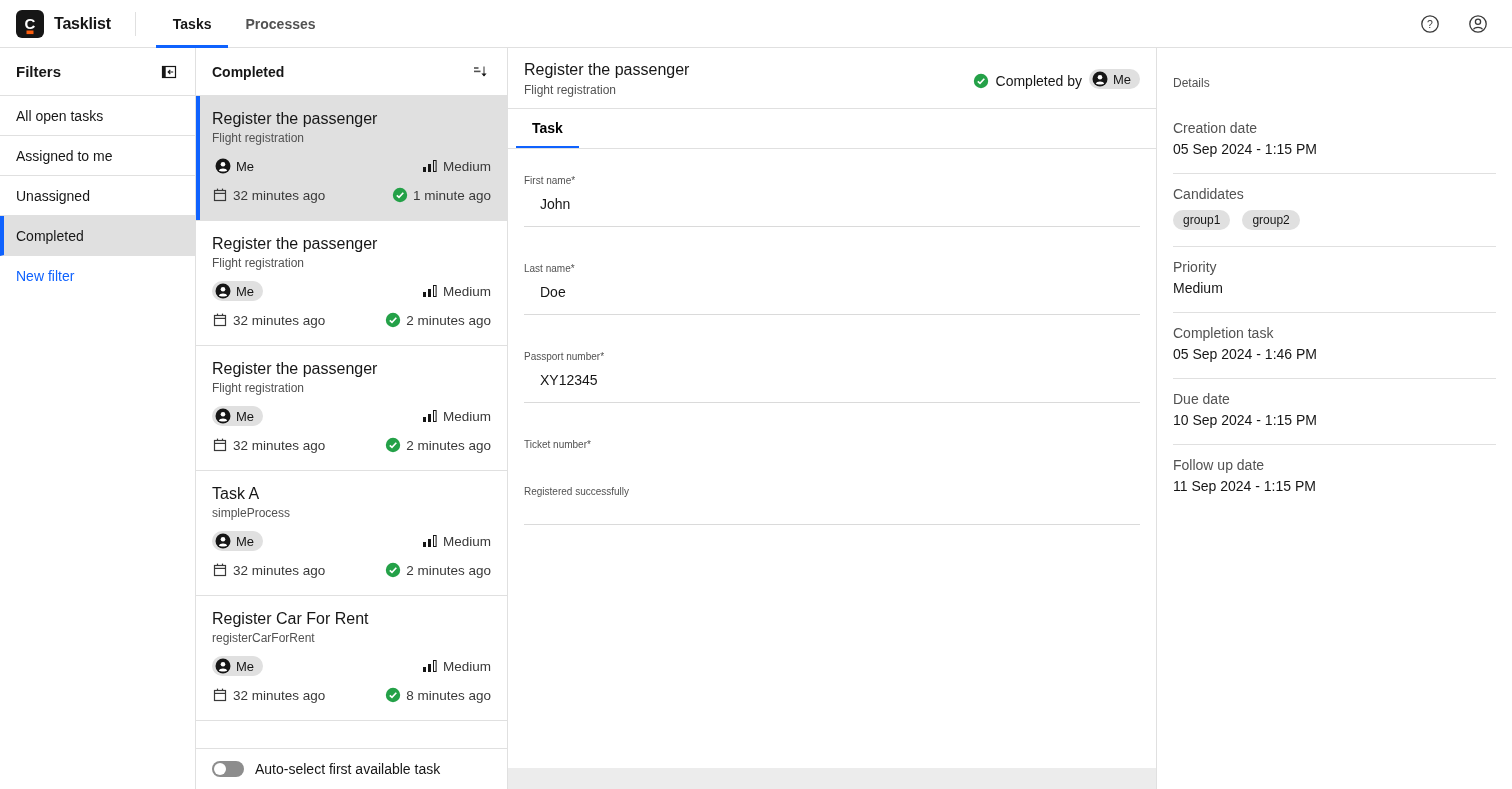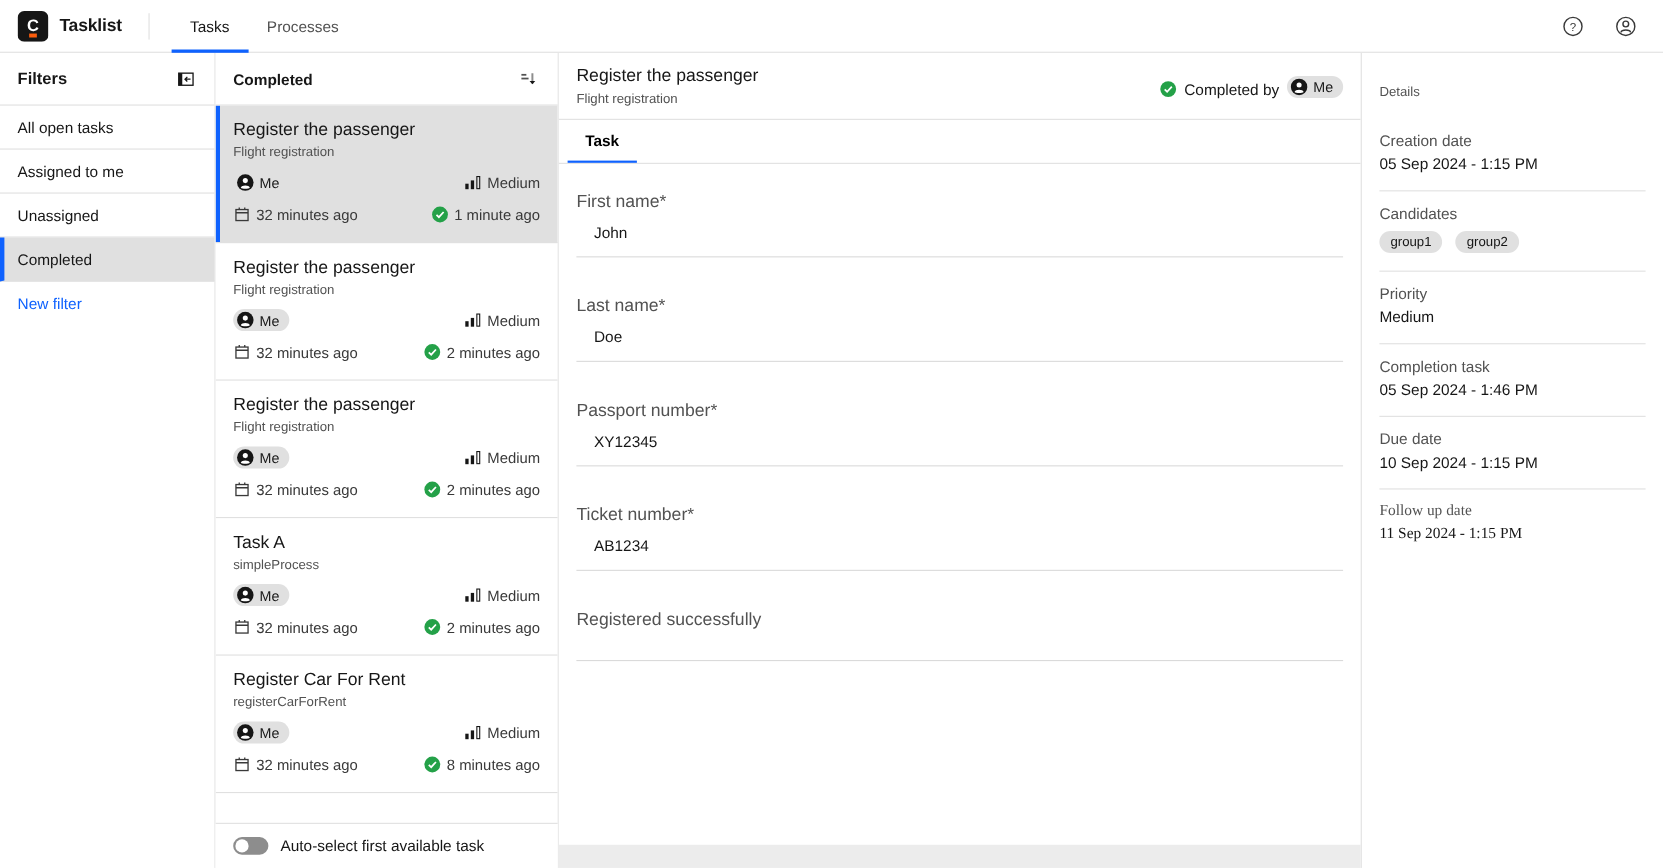--- a/index.html
+++ b/index.html
@@ -7,21 +7,21 @@
     font-family:"Liberation Sans", sans-serif; color:#161616; }
   svg { display:block; }
 
   
   .topbar { height:48px; display:flex; align-items:center; background:#fff;
     border-bottom:1px solid #e0e0e0; position:relative; z-index:5; }
   .logo { margin-left:16px; flex:none; }
   .app-title { font-size:16px; font-weight:700; margin-left:10px; letter-spacing:-0.2px; }
   .topbar-divider { width:1px; height:24px; background:#e0e0e0; margin-left:24px; margin-right:20px; }
   .nav-tab { height:48px; display:flex; align-items:center; padding:0 17px; font-size:14px;
-    color:#525252; position:relative; cursor:pointer; }
+    color:#525252; position:relative; cursor:pointer;font-weight:bold; }
   .nav-tab.active { color:#161616; }
   .nav-tab.active::after { content:''; position:absolute; left:0; right:0; bottom:0; height:3px; background:#0f62fe; }
   .topbar-right { margin-left:auto; display:flex; align-items:center; gap:16px; margin-right:18px; }
   .icon-btn { width:32px; height:32px; display:flex; align-items:center; justify-content:center; cursor:pointer; }
 
   
   .app-body { display:flex; height:741px; }
 
   
   .sidebar { width:196px; flex:none; background:#fff; border-right:1px solid #e0e0e0; }
@@ -61,30 +61,30 @@
   .task-header { padding:13px 16px 11px; border-bottom:1px solid #e0e0e0; display:flex;
     justify-content:space-between; align-items:flex-start; }
   .detail-title { font-size:16px; color:#161616; }
   .detail-process { font-size:12px; color:#525252; margin-top:4px; }
   .completed-by { display:flex; align-items:flex-end; gap:7px; margin-top:8px; font-size:14px; color:#161616; }
   .tabbar { height:40px; flex:none; border-bottom:1px solid #e0e0e0; display:flex; padding:0 8px; }
   .task-tab { display:flex; align-items:center; padding:0 16px; font-size:14px; font-weight:700;
     color:#000000; border-bottom:2px solid #0f62fe; cursor:pointer; }
   .form-area { flex:1; padding:26px 16px 0; overflow:hidden; }
   .form-field { margin-bottom:36px; }
-  .form-label { font-size:16px; color:#525252; margin-bottom:10px; }
+  .form-label { font-size:10px; color:#525252; margin-bottom:10px; }
   .form-value { font-size:14px; color:#161616; padding:0 16px 14px; min-height:18px;
     border-bottom:1px solid #dadada; cursor:text; }
   .main-bottom-strip { height:21px; flex:none; background:#ececec; }
 
   
-  .details-col { width:275px; flex:none; background:#fff; border-left:1px solid #e0e0e0; padding:0 16px; }
+  .details-col { width:356px; flex:none; background:#fff; border-left:1px solid #e0e0e0; padding:0 16px; }
   .details-title { font-size:12px; color:#525252; margin:28px 0 18px; }
   .detail-group { padding:12px 0 16px; border-bottom:1px solid #e0e0e0; }
-  .detail-group.last { border-bottom:none;font-family:Liberation Serif, serif; }
+  .detail-group.last { border-bottom:none; }
   .detail-label { font-size:14px; color:#525252; margin-bottom:5px; }
   .detail-value { font-size:14px; color:#161616; }
   .tags { display:flex; gap:12px; margin-top:8px; }
   .tag { background:#e0e0e0; border-radius:11px; padding:3px 10px; font-size:12px; color:#161616; }
 </style>
 </head>
 <body>
 
 <div class="topbar">
   <span class="logo">
@@ -403,21 +403,20 @@
           <div class="form-value">Doe</div>
         </div>
 
         <div class="form-field">
           <div class="form-label">Passport number*</div>
           <div class="form-value">XY12345</div>
         </div>
 
         <div class="form-field">
           <div class="form-label">Ticket number*</div>
-          <div class="form-value">AB1234</div>
         </div>
 
         <div class="form-field">
           <div class="form-label">Registered successfully</div>
           <div class="form-value"></div>
         </div>
       </div>
     <div class="main-bottom-strip"></div>
   </div>
 

